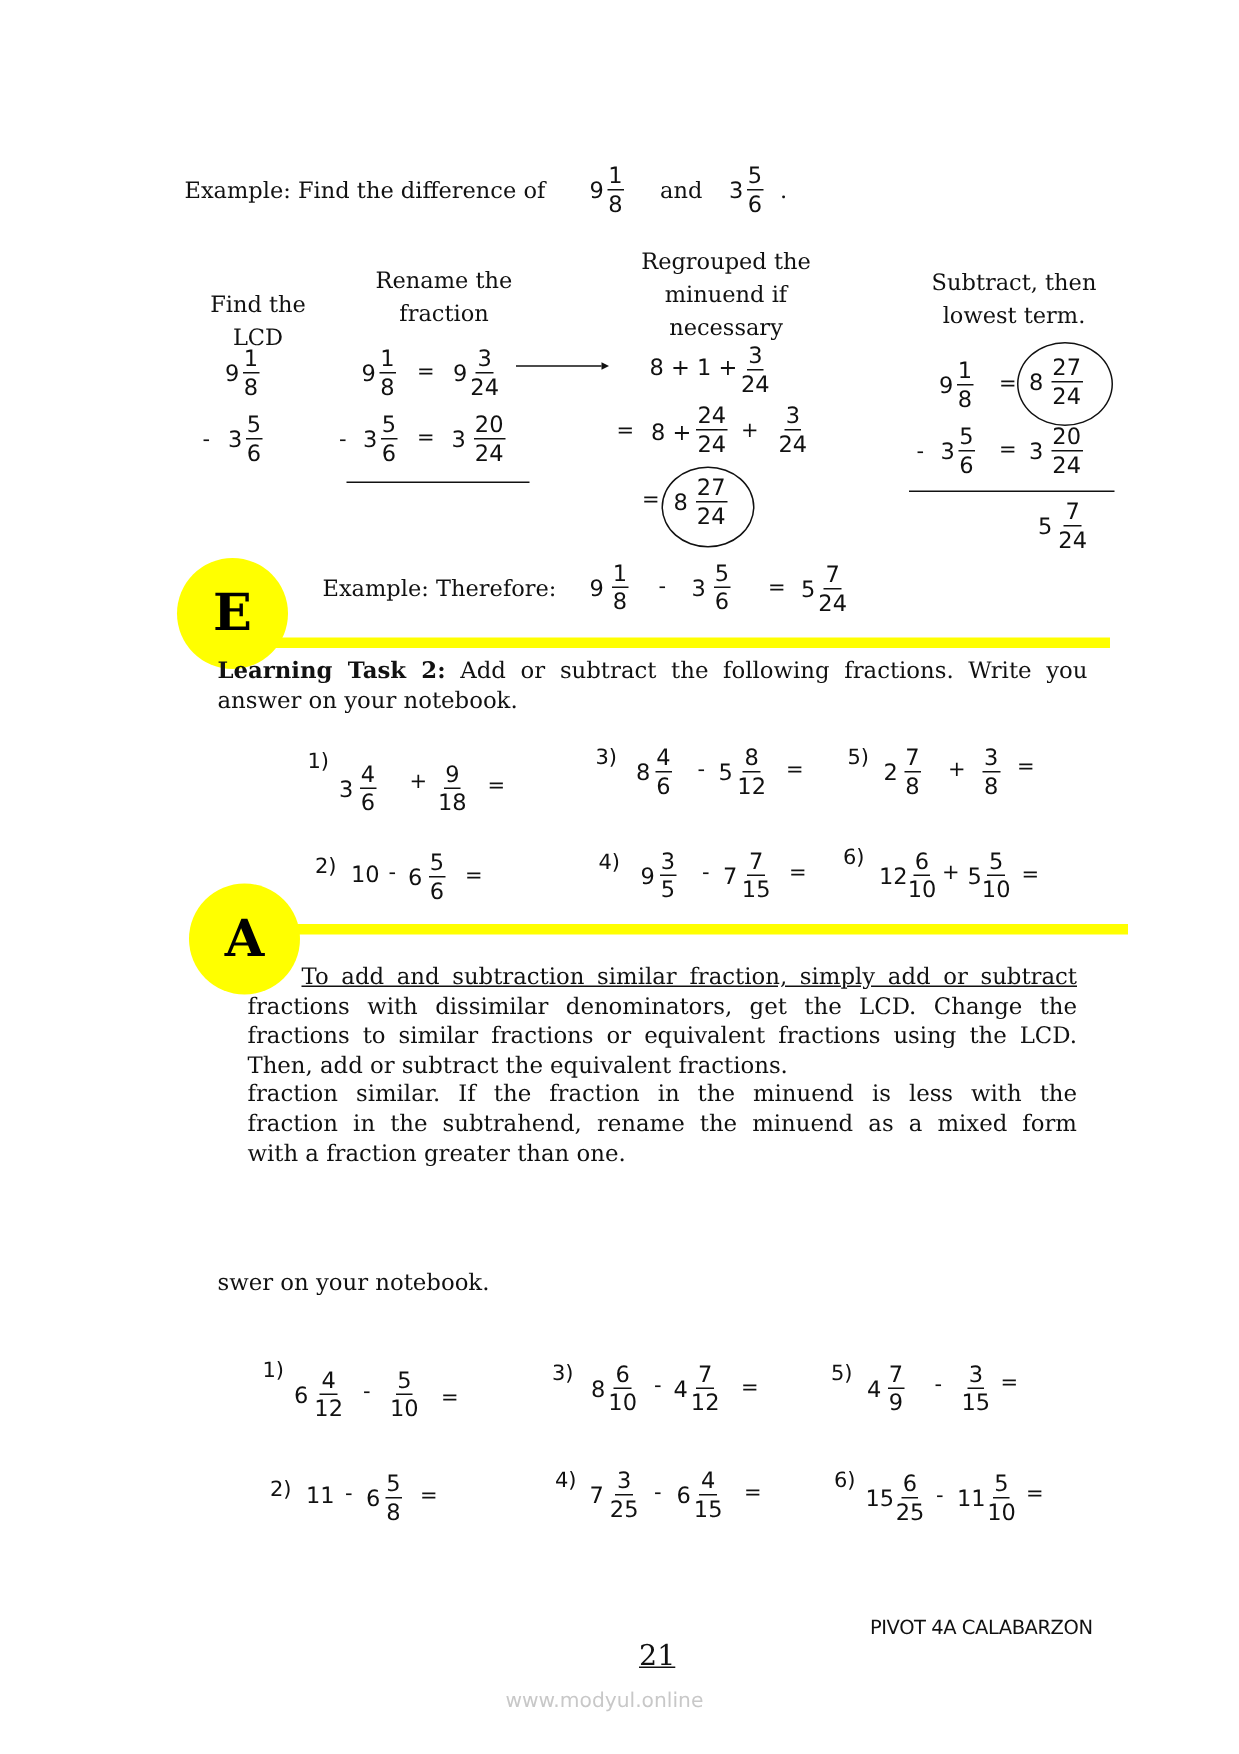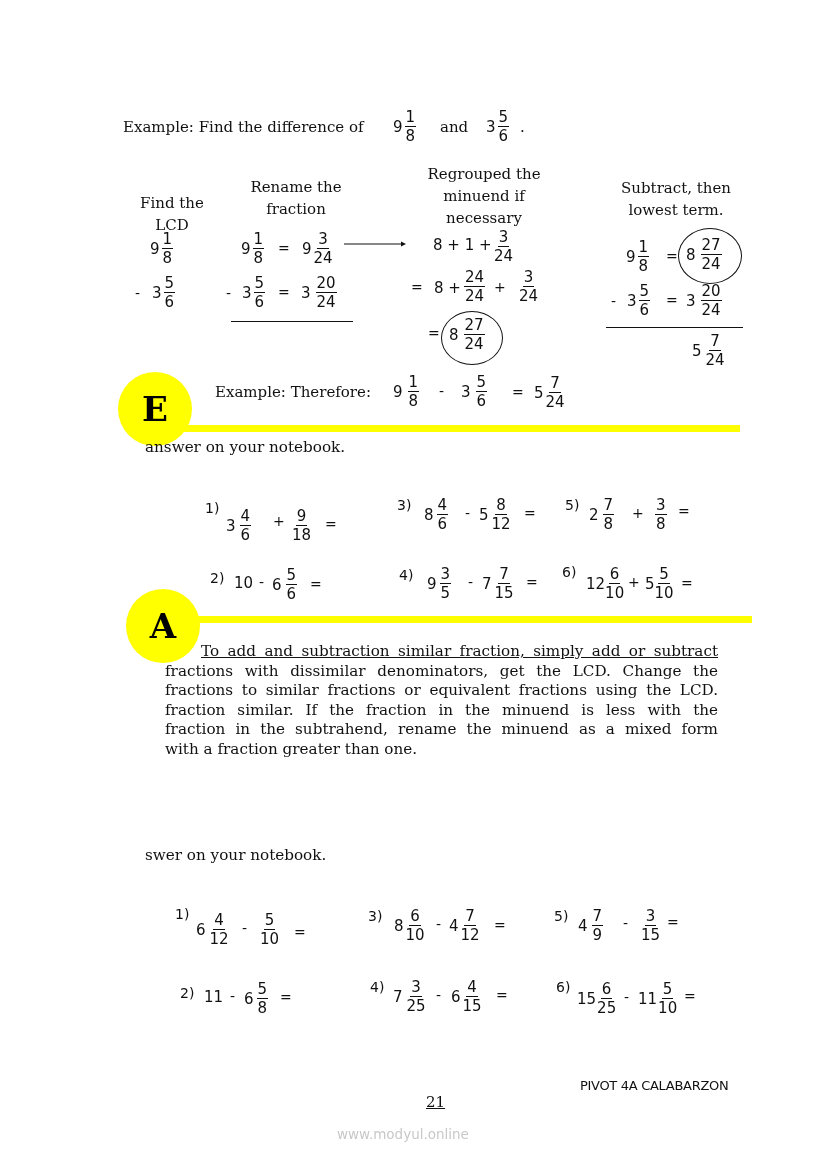--- a/index.html
+++ b/index.html
@@ -211,20 +211,21 @@
 <div class="op" style="left:512px;top:384px;">=</div>
 <div class="mix" style="left:534px;top:376px;">
   <span class="whole">5</span>
   <span class="frac">
       <span class="num">7</span>
       <span class="den">24</span>
     </span>
 </div>
 
 <div class="para" style="left:145px;top:438px;width:580px;">
+  <span class="line"><b>Learning Task 2:</b><span> Add or subtract the following fractions. Write you</span></span>
   <span class="line last">answer on your notebook.</span>
 </div>
 
 <div class="num-label" style="left:205px;top:500px;">1)</div>
 <div class="mix" style="left:226px;top:509px;">
   <span class="whole" style="margin-right:4px;">3</span>
   <span class="frac">
       <span class="num">4</span>
       <span class="den">6</span>
     </span>
@@ -323,20 +324,21 @@
 
 <div class="bar" style="left:180px;top:616px;width:572px;"></div>
 <div class="badge" style="left:126px;top:589px;width:74px;height:74px;">
   <span>A</span>
 </div>
 
 <div class="para" style="left:165px;top:642px;width:553px;">
   <span class="line" style="padding-left:36px;text-decoration:underline;">To add and subtraction similar fraction, simply add or subtract</span>
   <span class="line">fractions with dissimilar denominators, get the LCD. Change the</span>
   <span class="line">fractions to similar fractions or equivalent fractions using the LCD.</span>
+  <span class="line last">Then, add or subtract the equivalent  fractions.</span>
   <span class="line">fraction similar. If the fraction in the minuend is less with the</span>
   <span class="line">fraction in the subtrahend, rename the minuend as a mixed form</span>
   <span class="line last">with a fraction greater than one.</span>
 </div>
 
 <div class="para" style="left:145px;top:846px;width:574px;">
   <span class="line last">swer on your notebook.</span>
 </div>
 
 <div class="num-label" style="left:175px;top:906px;">1)</div>
@@ -433,14 +435,14 @@
 <div class="mix" style="left:638px;top:982px;">
   <span class="whole" style="margin-right:1px;">11</span>
   <span class="frac">
       <span class="num">5</span>
       <span class="den">10</span>
     </span>
 </div>
 <div class="op" style="left:684px;top:988px;">=</div>
 
 <div class="abs" style="left:580px;top:1078px;font-family:'DejaVu Sans', sans-serif;font-size:13px;letter-spacing:-0.3px;">PIVOT 4A CALABARZON</div>
-<div class="abs serif" style="left:426px;top:1093px;font-size:15px;text-decoration:underline;">21</div>
+<div class="abs serif" style="left:426px;top:1093px;font-size:19px;text-decoration:underline;">21</div>
 <div class="abs" style="left:337px;top:1126px;font-family:'DejaVu Sans', sans-serif;font-size:13.5px;color:#c8c8c8;">www.modyul.online</div>
 
 </body></html>

